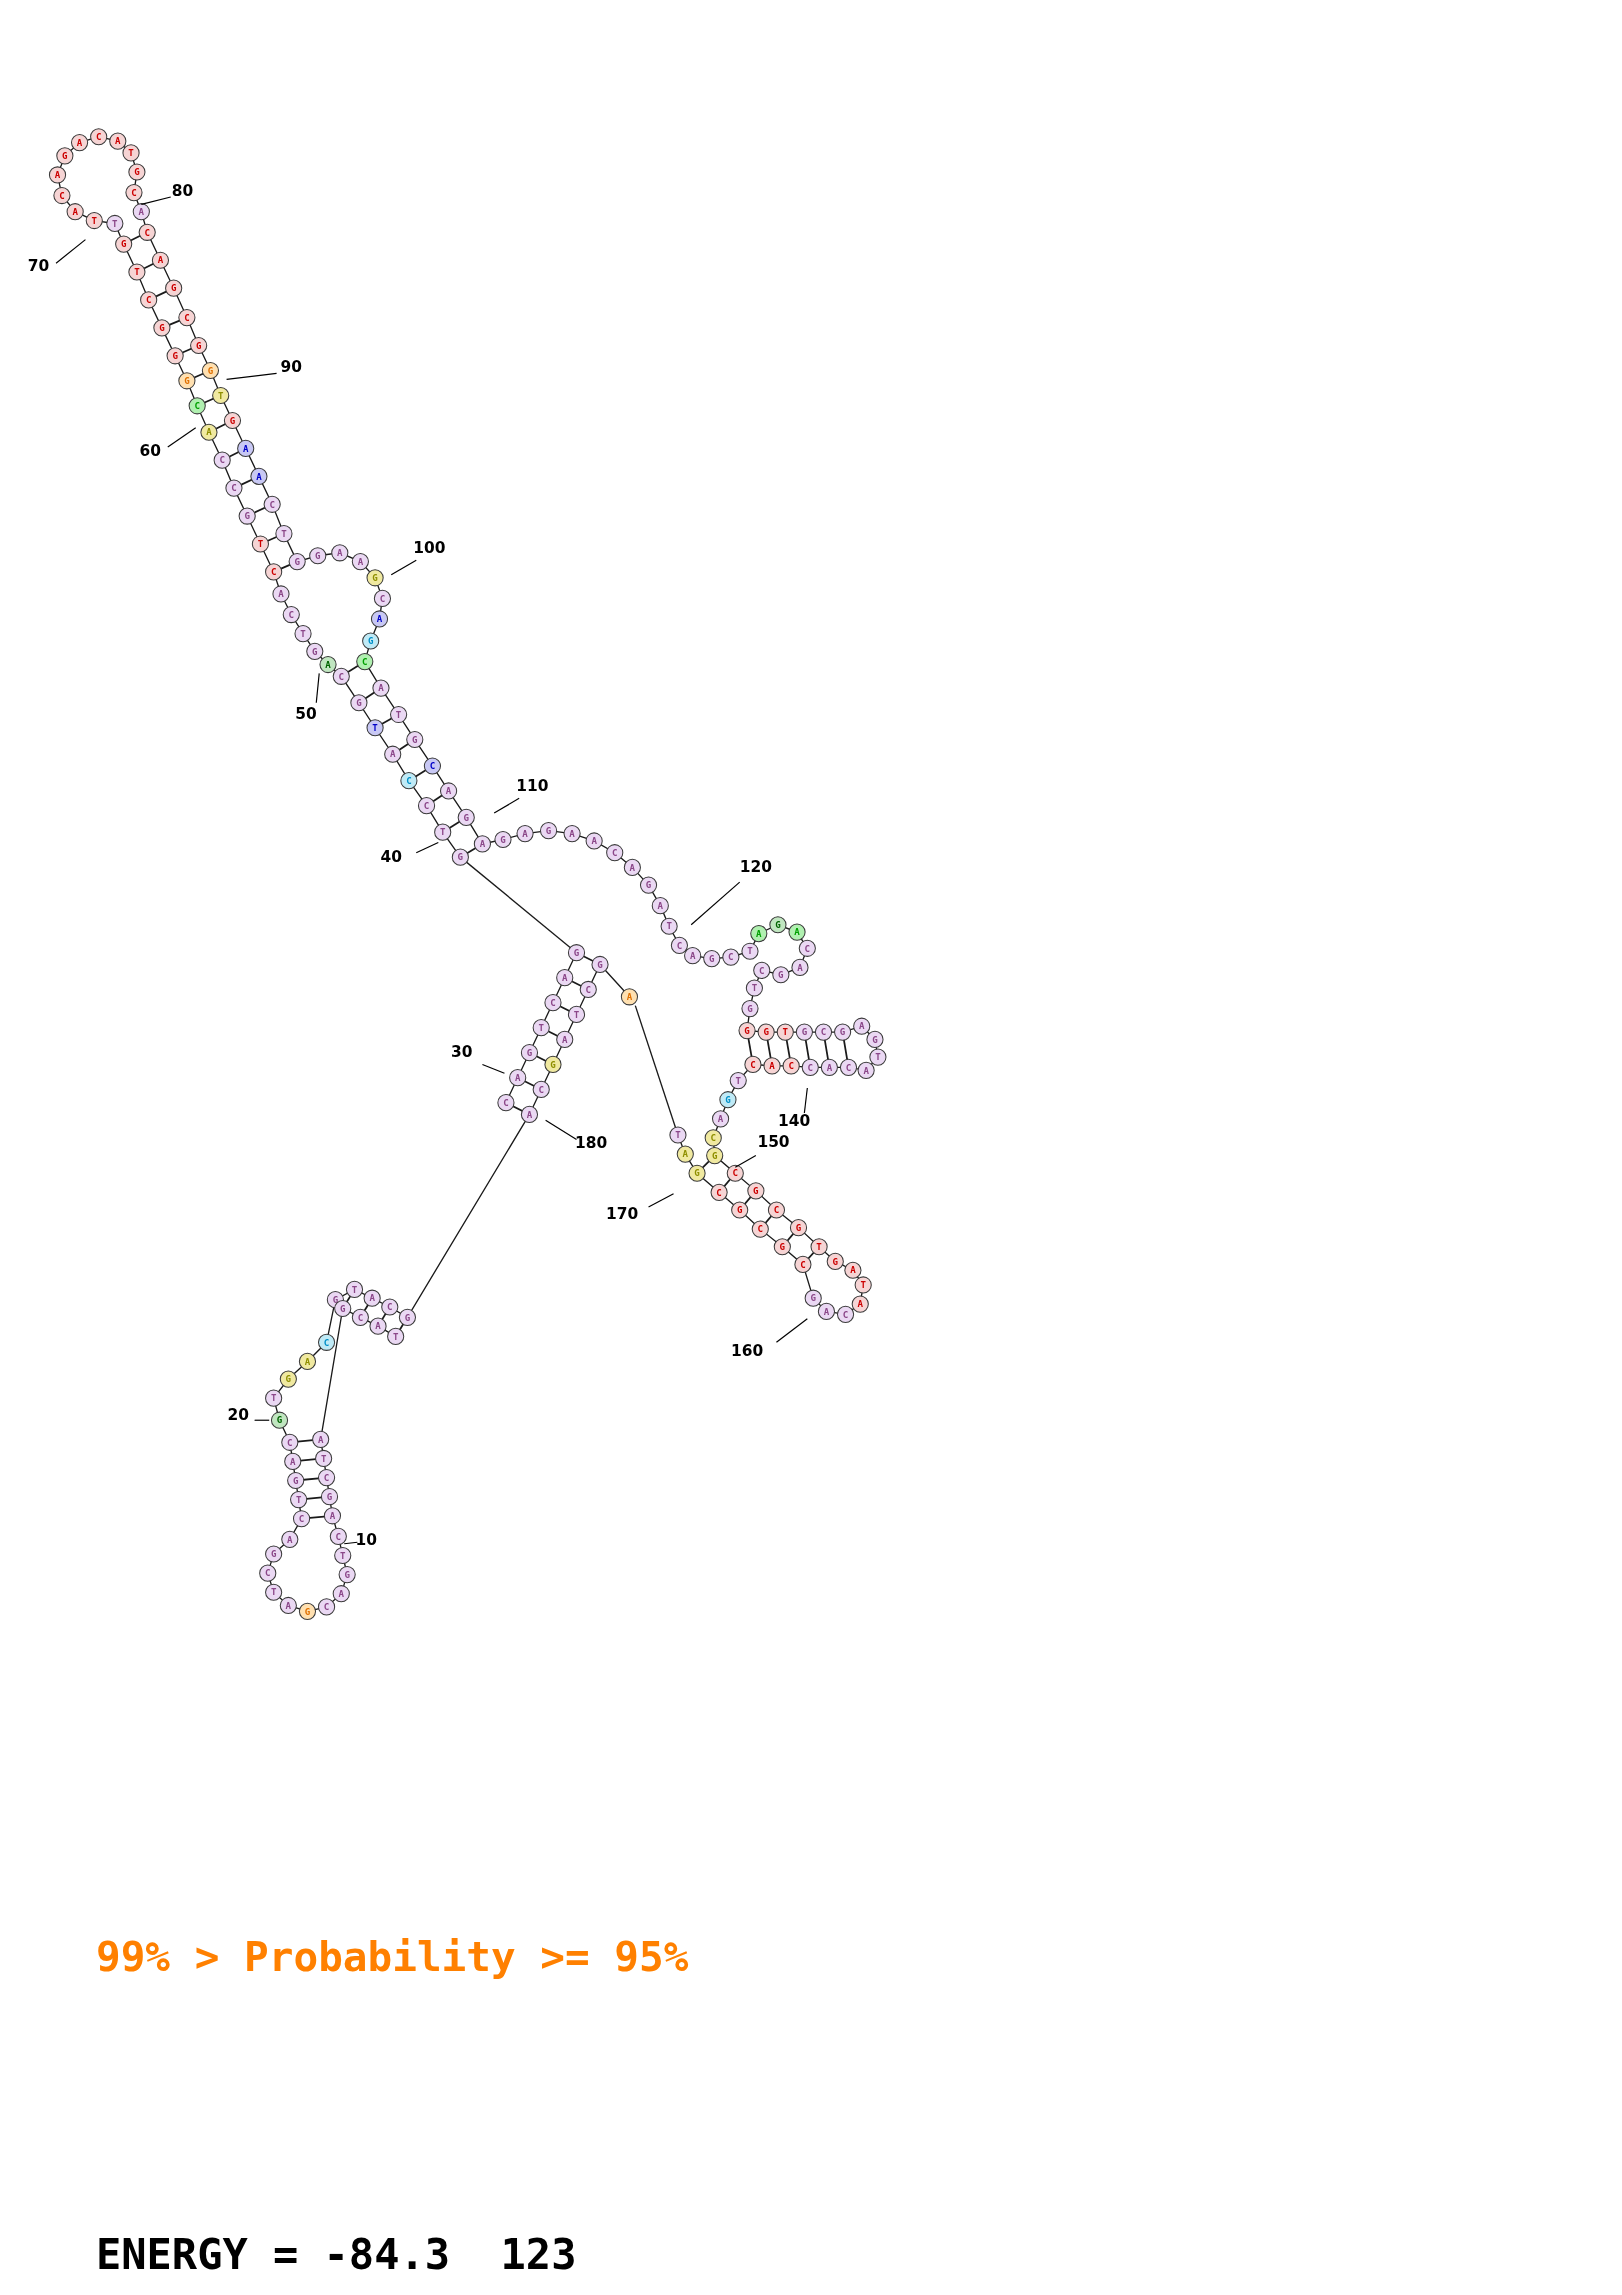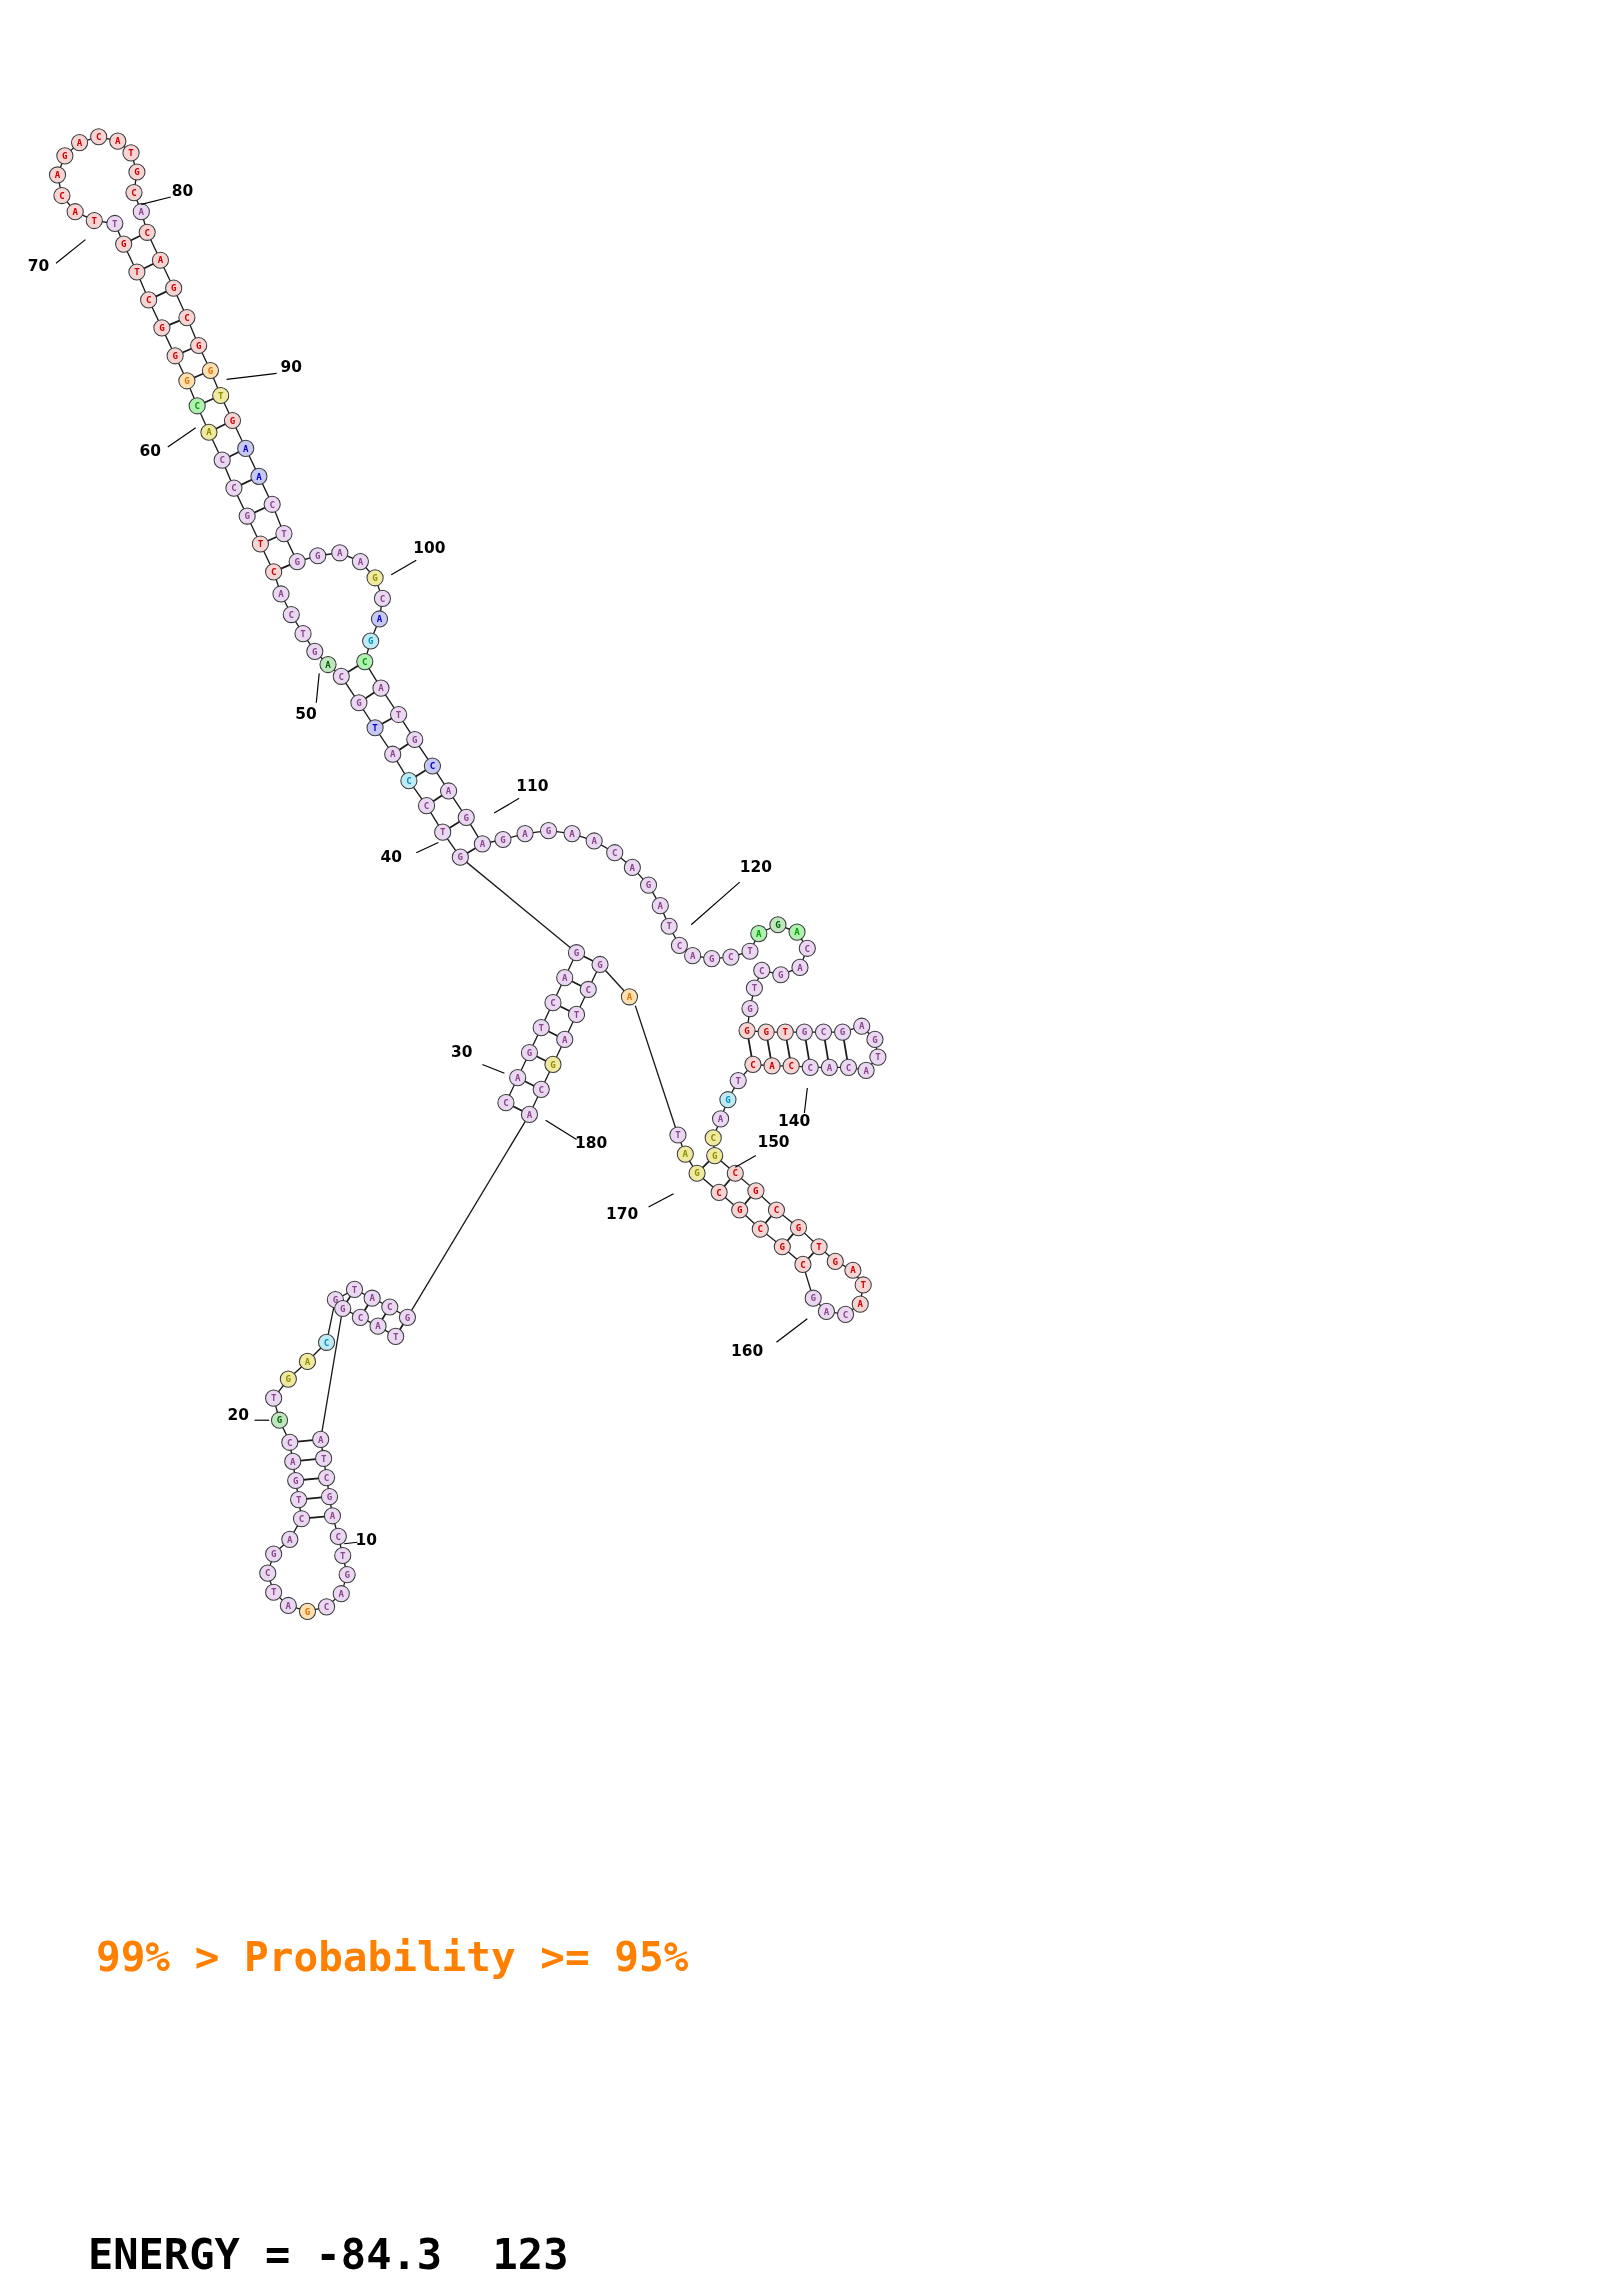--- a/index.html
+++ b/index.html
@@ -3,21 +3,21 @@
 <meta charset="utf-8">
 <style>
   html,body{margin:0;padding:0;background:#ffffff;}
   .page{position:relative;width:1622px;height:2295px;background:#ffffff;overflow:hidden;
         font-family:"DejaVu Sans",sans-serif;}
   #plot{position:absolute;left:0;top:0;width:1622px;height:2295px;display:block;}
   .legend{position:absolute;left:96px;top:1832px;white-space:pre;
           font-family:"DejaVu Sans Mono",monospace;font-weight:bold;
           font-size:41px;line-height:50px;}
   .legend-line{white-space:pre;}
-  .energy{position:absolute;left:88px;top:2230px;color:#000;white-space:pre;
+  .energy{position:absolute;left:96px;top:2230px;color:#000;white-space:pre;
           font-family:"DejaVu Sans Mono",monospace;font-weight:bold;font-size:42px;}
 </style>
 </head>
 <body>
 
 <div class="page">
 
   <svg id="plot" viewBox="0 0 1103 1561" preserveAspectRatio="xMidYMid meet">
       <polyline points="186,389 177,370 168,351 159,332 151,313 142,294 134,276 127,259 119,242 110,223 101,204 93,185 84,166 78,152 64,150 51,144 42,133 39,119 44,106 54,97 67,93 80,96 89,104 93,117 91,131 96,144 100,158 109,177 118,196 127,216 135,235 143,252 150,269 158,286 167,305 176,324 185,343 193,363 202,382" fill="none" stroke="#1a1a1a" stroke-width="0.9"></polyline>
       <polyline points="191,404 198,418 206,431 214,443 223,452 232,460 244,478 255,495 267,513 278,531 290,548 301,566 313,583" fill="none" stroke="#1a1a1a" stroke-width="0.9"></polyline>

